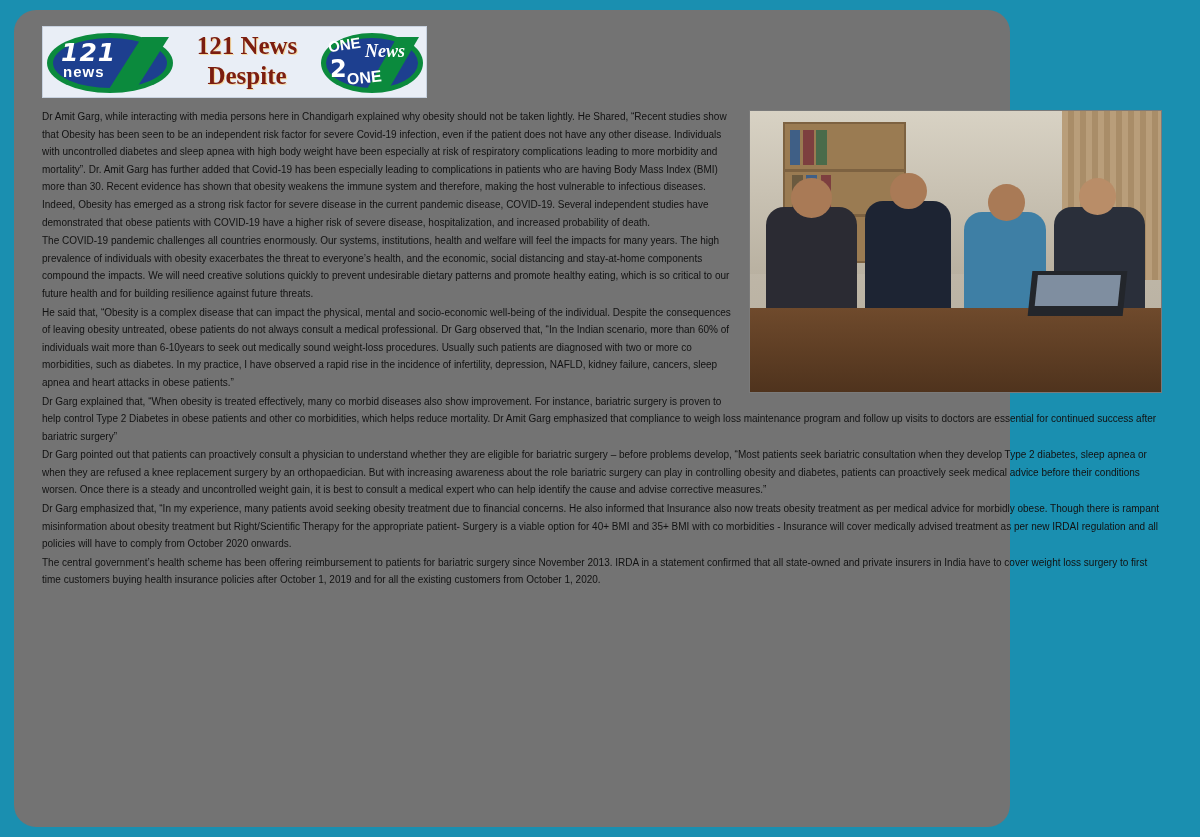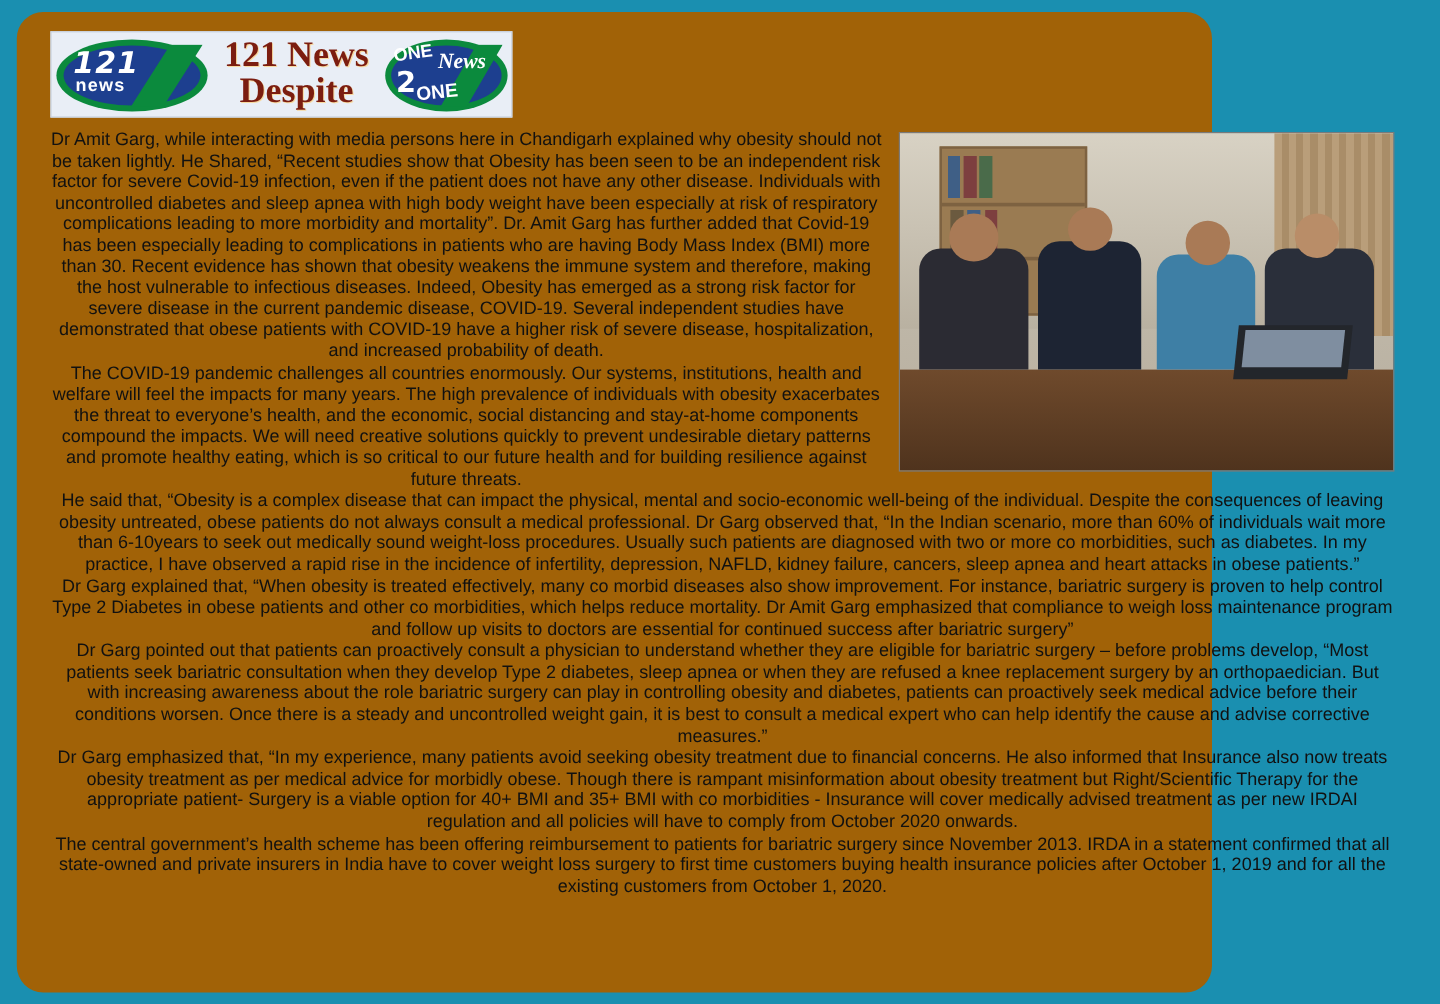--- a/index.html
+++ b/index.html
@@ -12,21 +12,21 @@
     background: #1a8fb0;
     font-family: "Liberation Sans", sans-serif;
     overflow: hidden;
   }
   .page-frame {
     position: absolute;
     left: 14px;
     top: 10px;
     width: 996px;
     height: 817px;
-    background: #a16207;
+    background: #737373;
     box-sizing: border-box;
     border-radius: 22px;
   }
   .inner {
     position: absolute;
     left: 28px;
     top: 16px;
     width: 1120px;
     height: 790px;
   }
@@ -94,21 +94,21 @@
   }
   .brand-text {
     position: absolute;
     left: 136px;
     top: 4px;
     width: 136px;
     text-align: center;
     color: #7b1d10;
     font-family: "Liberation Serif", serif;
     font-weight: bold;
-    font-size: 30px;
+    font-size: 25px;
     line-height: 30px;
     text-shadow: 1px 1px 0 #f7d9a0;
   }
   .logo-right {
     position: absolute;
     left: 278px;
     top: 4px;
     width: 102px;
     height: 64px;
   }
@@ -251,24 +251,24 @@
   }
   .ph-laptop-screen {
     position: absolute;
     left: 6%; top: 8%; right: 6%; bottom: 22%;
     background: #7f8ea0;
   }
 
   p.para {
     margin: 0 0 1px 0;
     font-family: "Liberation Sans", sans-serif;
-    font-size: 15px;
+    font-size: 10px;
     line-height: 17.6px;
     color: #111111;
-    text-align: center;
+    text-align: left;
   }
 </style>
 </head>
 <body>
 
 <div class="page-frame">
   <div class="inner">
 
     <div class="masthead">
       <div class="logo-left">

